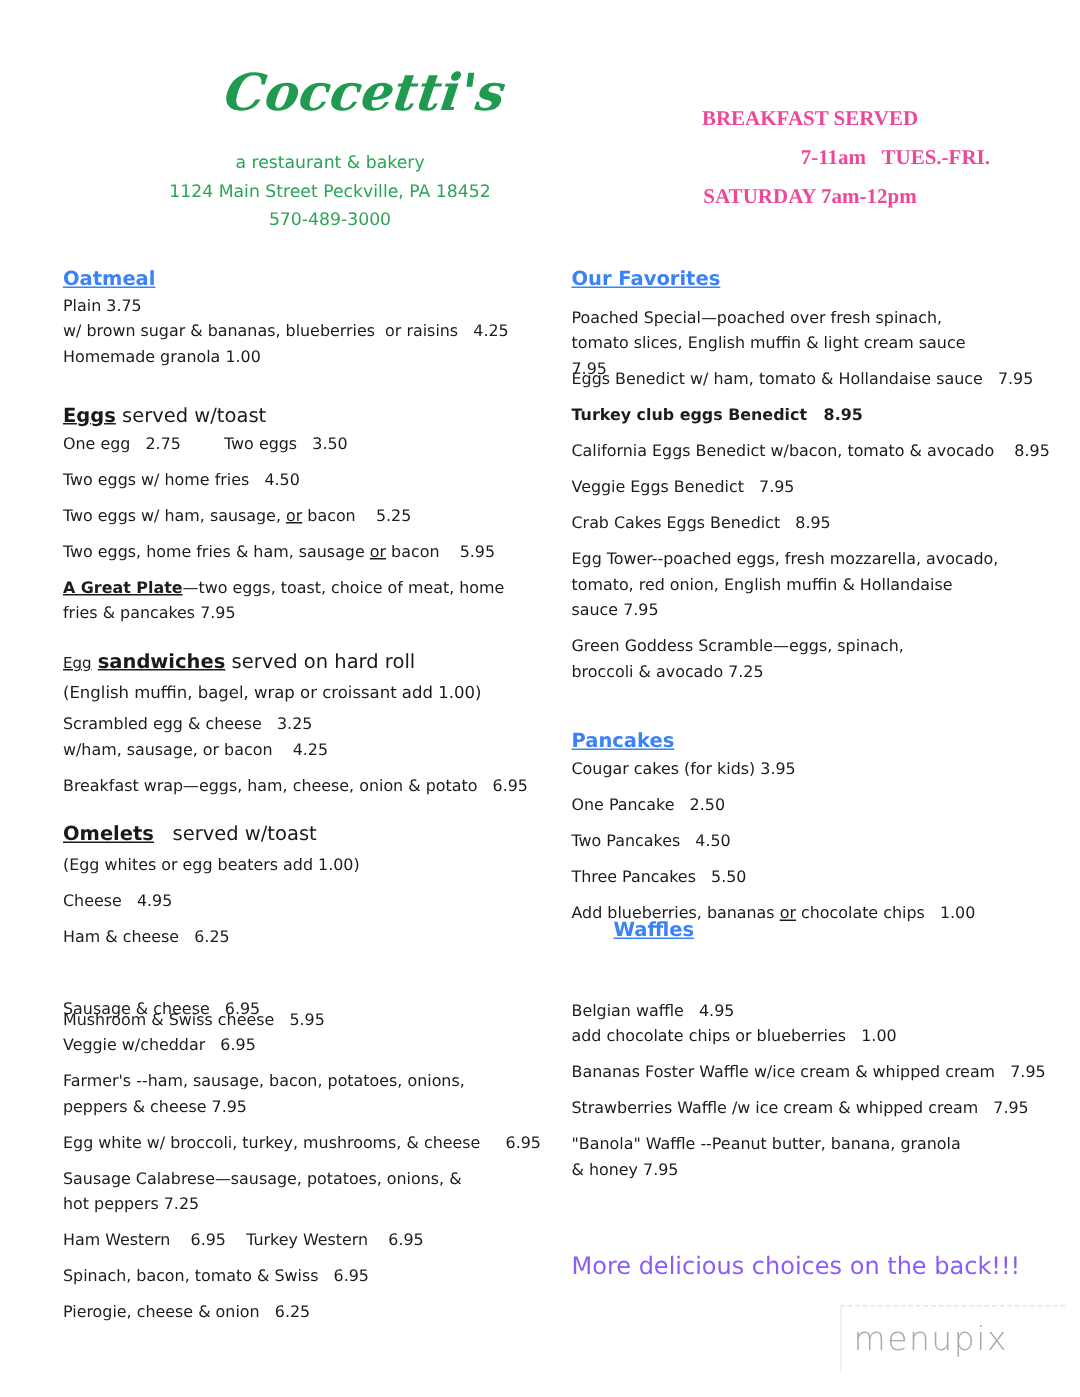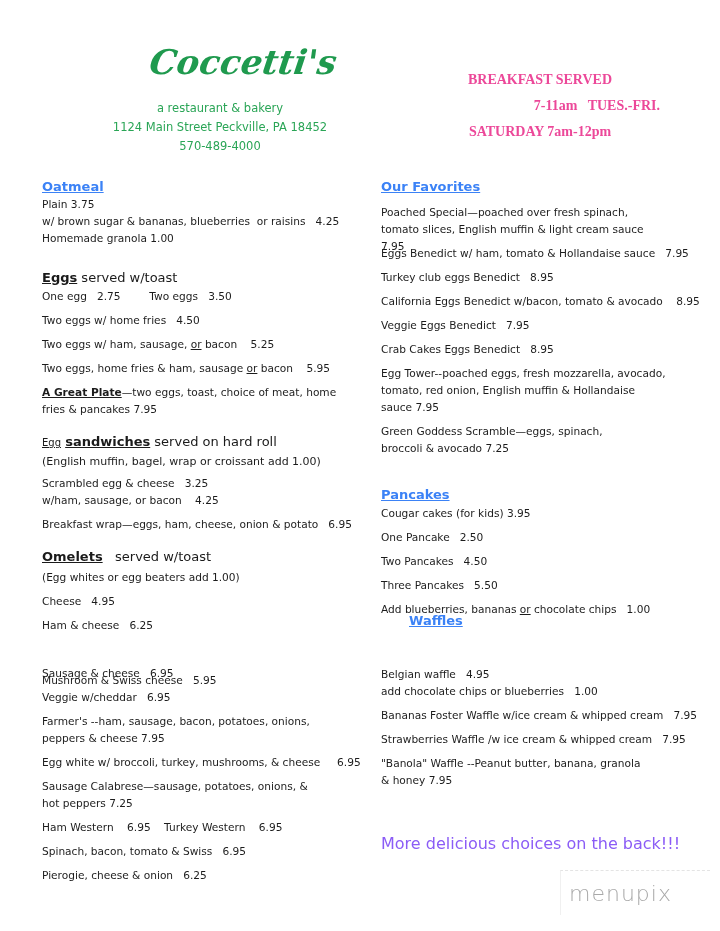--- a/index.html
+++ b/index.html
@@ -84,21 +84,21 @@
       font-family: "DejaVu Sans", sans-serif;
       font-weight: 300;
     }
   </style>
 </head>
 <body>
 
 <div class="abs logo">Coccetti's</div>
 <div class="abs tagline" style="top:101px;">a restaurant &amp; bakery</div>
 <div class="abs tagline" style="top:120px;">1124 Main Street Peckville, PA  18452</div>
-<div class="abs tagline" style="top:139px;">570-489-4000</div>
+<div class="abs tagline" style="top:139px;">570-489-3000</div>
 
 <div class="abs hours" style="top:72px;">BREAKFAST SERVED</div>
 <div class="abs hours" style="top:98px;white-space:pre;text-align:right;">7-11am   TUES.-FRI.</div>
 <div class="abs hours" style="top:124px;">SATURDAY 7am-12pm</div>
 
 <div class="abs col-left sec-title" style="top:179px;">Oatmeal</div>
 <div class="abs col-left line" style="top:196px;">Plain 3.75</div>
 <div class="abs col-left line" style="top:213px;white-space:pre;">w/ brown sugar &amp; bananas, blueberries  or raisins   4.25</div>
 <div class="abs col-left line" style="top:230px;">Homemade granola 1.00</div>
 
@@ -136,21 +136,21 @@
 <div class="abs col-left line wrap" style="top:713px;width:300px;">Farmer's --ham, sausage, bacon, potatoes, onions, peppers &amp; cheese   7.95</div>
 <div class="abs col-left line" style="top:754px;white-space:pre;">Egg white w/ broccoli, turkey, mushrooms, &amp; cheese     6.95</div>
 <div class="abs col-left line wrap" style="top:778px;width:270px;">Sausage Calabrese—sausage, potatoes, onions, &amp; hot peppers   7.25</div>
 <div class="abs col-left line" style="top:819px;white-space:pre;">Ham Western    6.95    Turkey Western    6.95</div>
 <div class="abs col-left line" style="top:843px;white-space:pre;">Spinach, bacon, tomato &amp; Swiss   6.95</div>
 <div class="abs col-left line" style="top:867px;white-space:pre;">Pierogie, cheese &amp; onion   6.25</div>
 
 <div class="abs col-right sec-title" style="top:179px;">Our Favorites</div>
 <div class="abs col-right line wrap" style="top:204px;width:280px;">Poached Special—poached over fresh spinach, tomato slices, English muffin &amp; light cream sauce    7.95</div>
 <div class="abs col-right line" style="top:245px;white-space:pre;">Eggs Benedict w/ ham, tomato &amp; Hollandaise sauce   7.95</div>
-<div class="abs col-right line" style="top:269px;white-space:pre;">Turkey club eggs Benedict   8.95</div>
+<div class="abs col-right line" style="top:269px;white-space:pre;font-weight:bold;">Turkey club eggs Benedict   8.95</div>
 <div class="abs col-right line" style="top:293px;white-space:pre;">California Eggs Benedict w/bacon, tomato &amp; avocado    8.95</div>
 <div class="abs col-right line" style="top:317px;white-space:pre;">Veggie Eggs Benedict   7.95</div>
 <div class="abs col-right line" style="top:341px;white-space:pre;">Crab Cakes Eggs Benedict   8.95</div>
 <div class="abs col-right line wrap" style="top:365px;width:285px;">Egg Tower--poached eggs, fresh mozzarella, avocado, tomato, red onion, English muffin &amp; Hollandaise sauce 7.95</div>
 <div class="abs col-right line wrap" style="top:423px;width:255px;">Green Goddess Scramble—eggs, spinach, broccoli &amp; avocado    7.25</div>
 
 <div class="abs col-right sec-title" style="top:487px;">Pancakes</div>
 <div class="abs col-right line" style="top:505px;white-space:pre;">Cougar cakes (for kids) 3.95</div>
 <div class="abs col-right line" style="top:529px;white-space:pre;">One Pancake   2.50</div>
 <div class="abs col-right line" style="top:553px;white-space:pre;">Two Pancakes   4.50</div>

